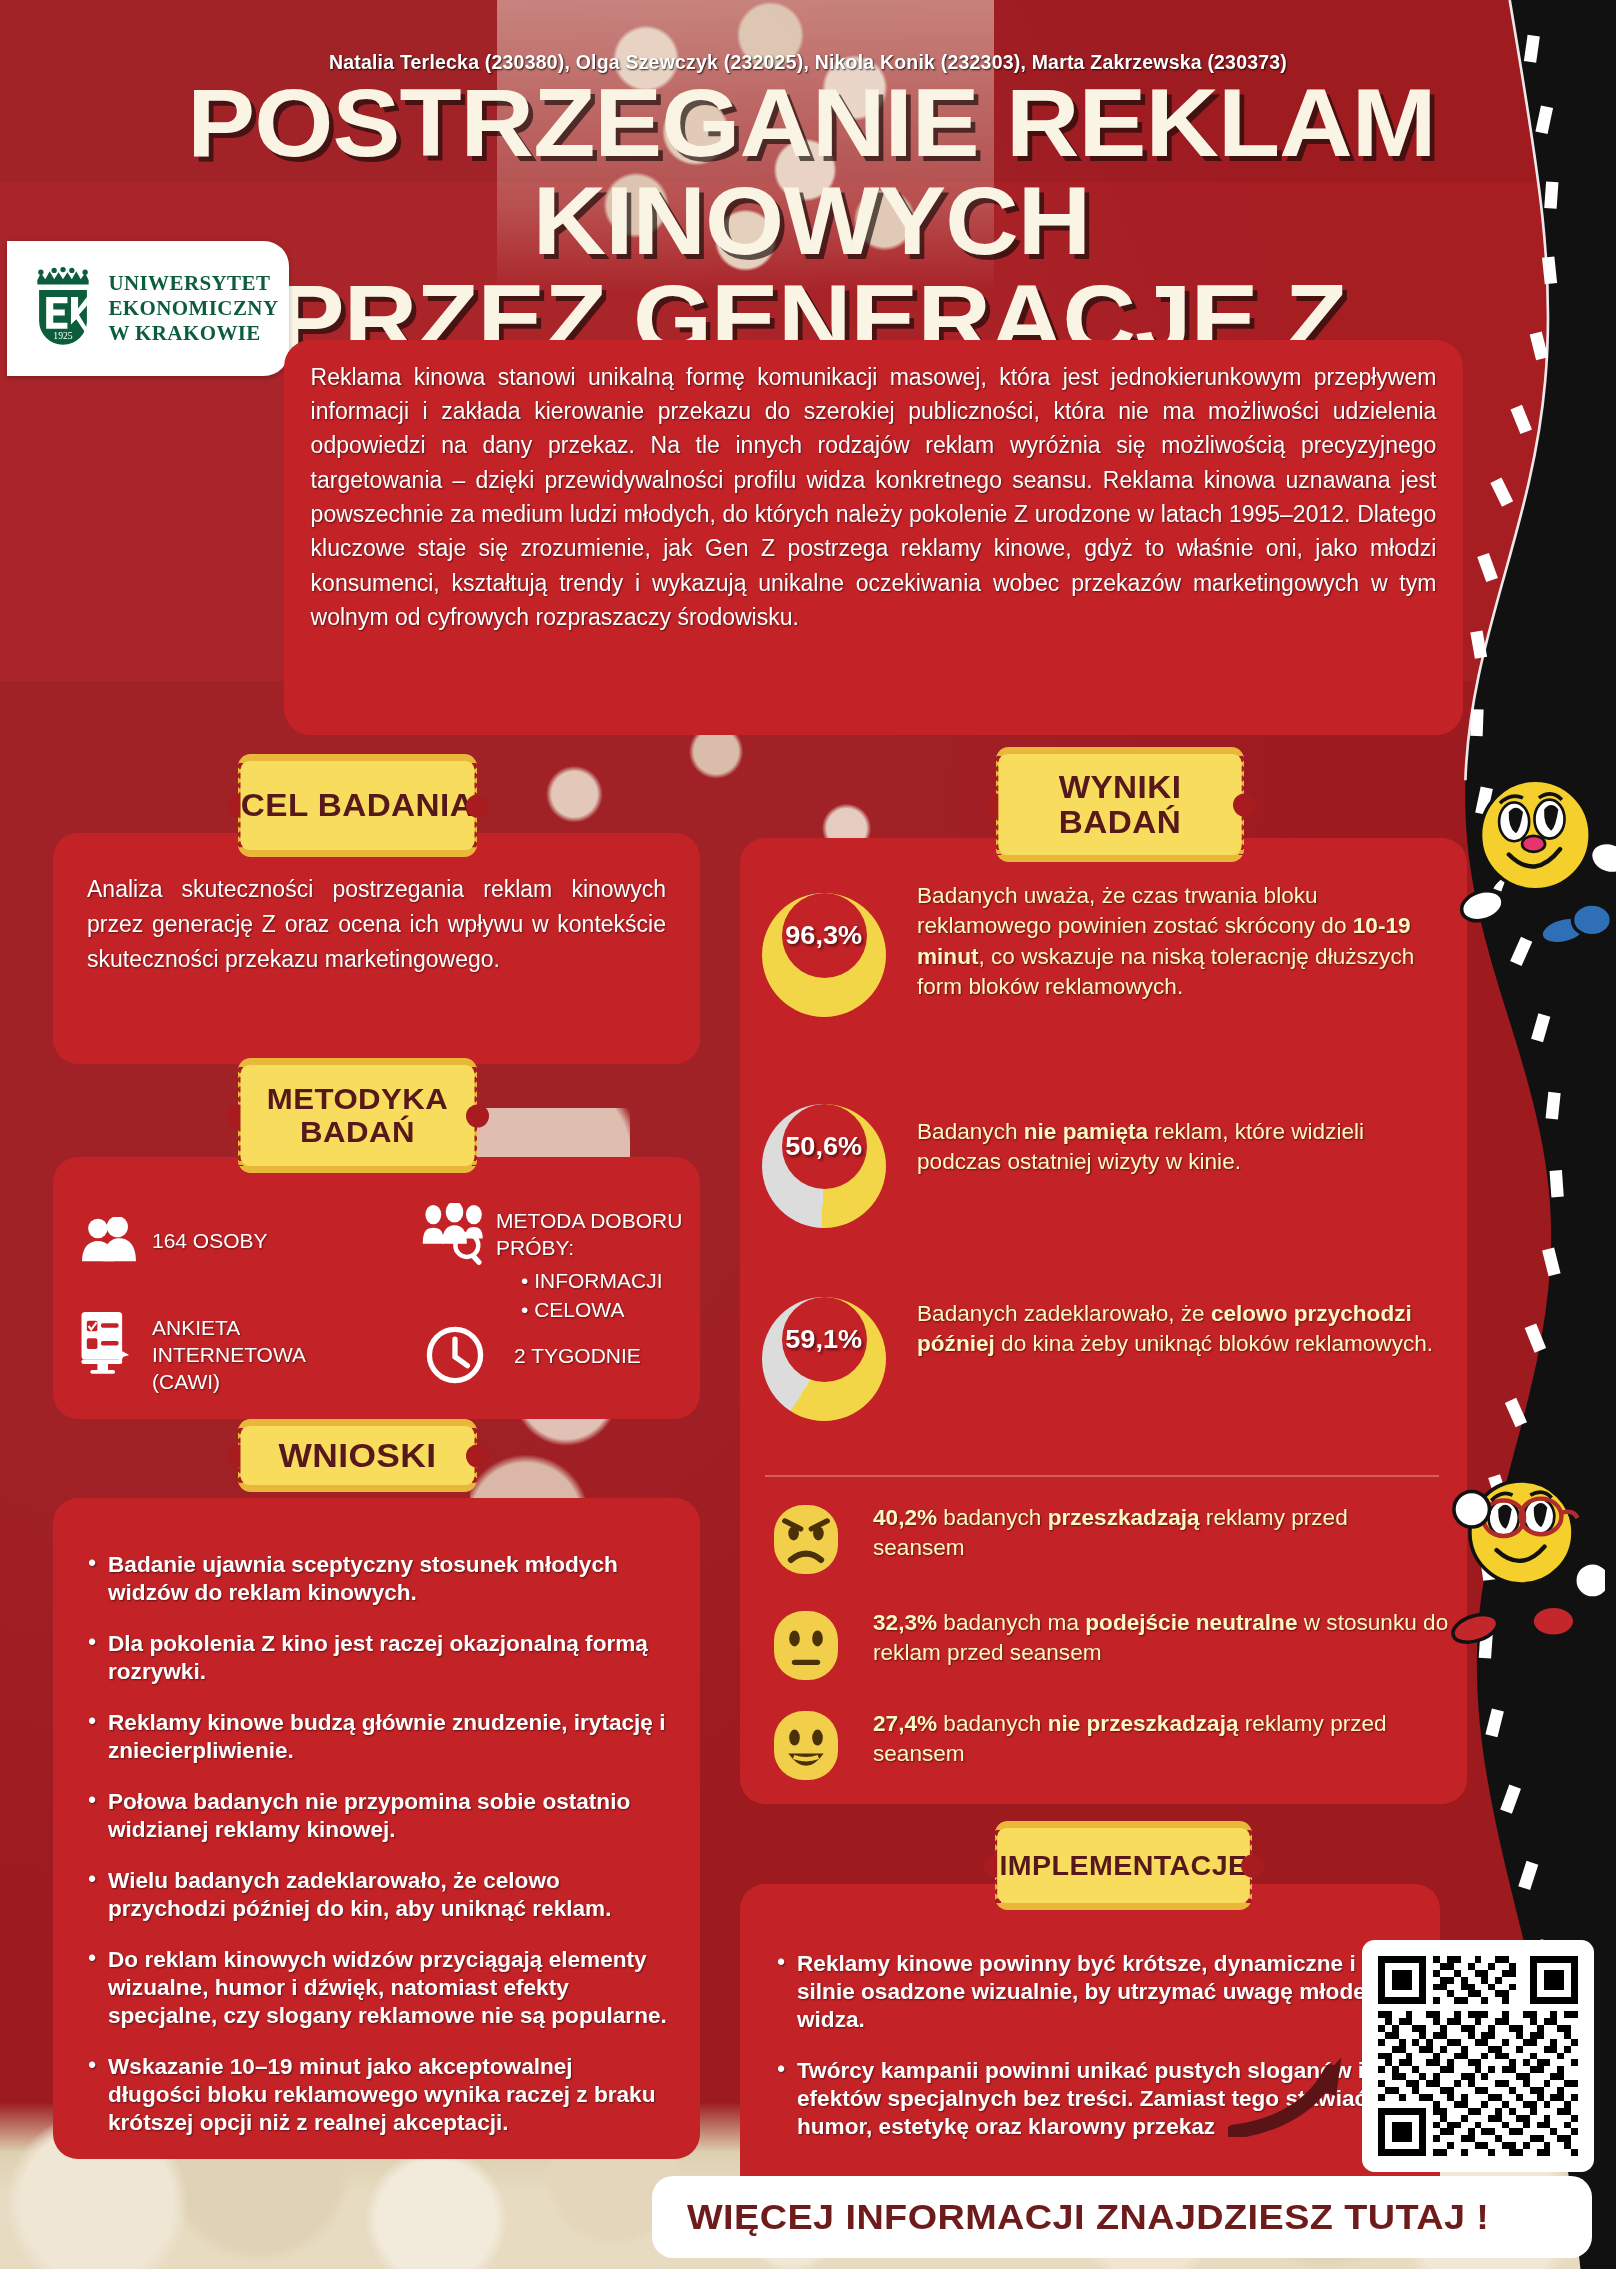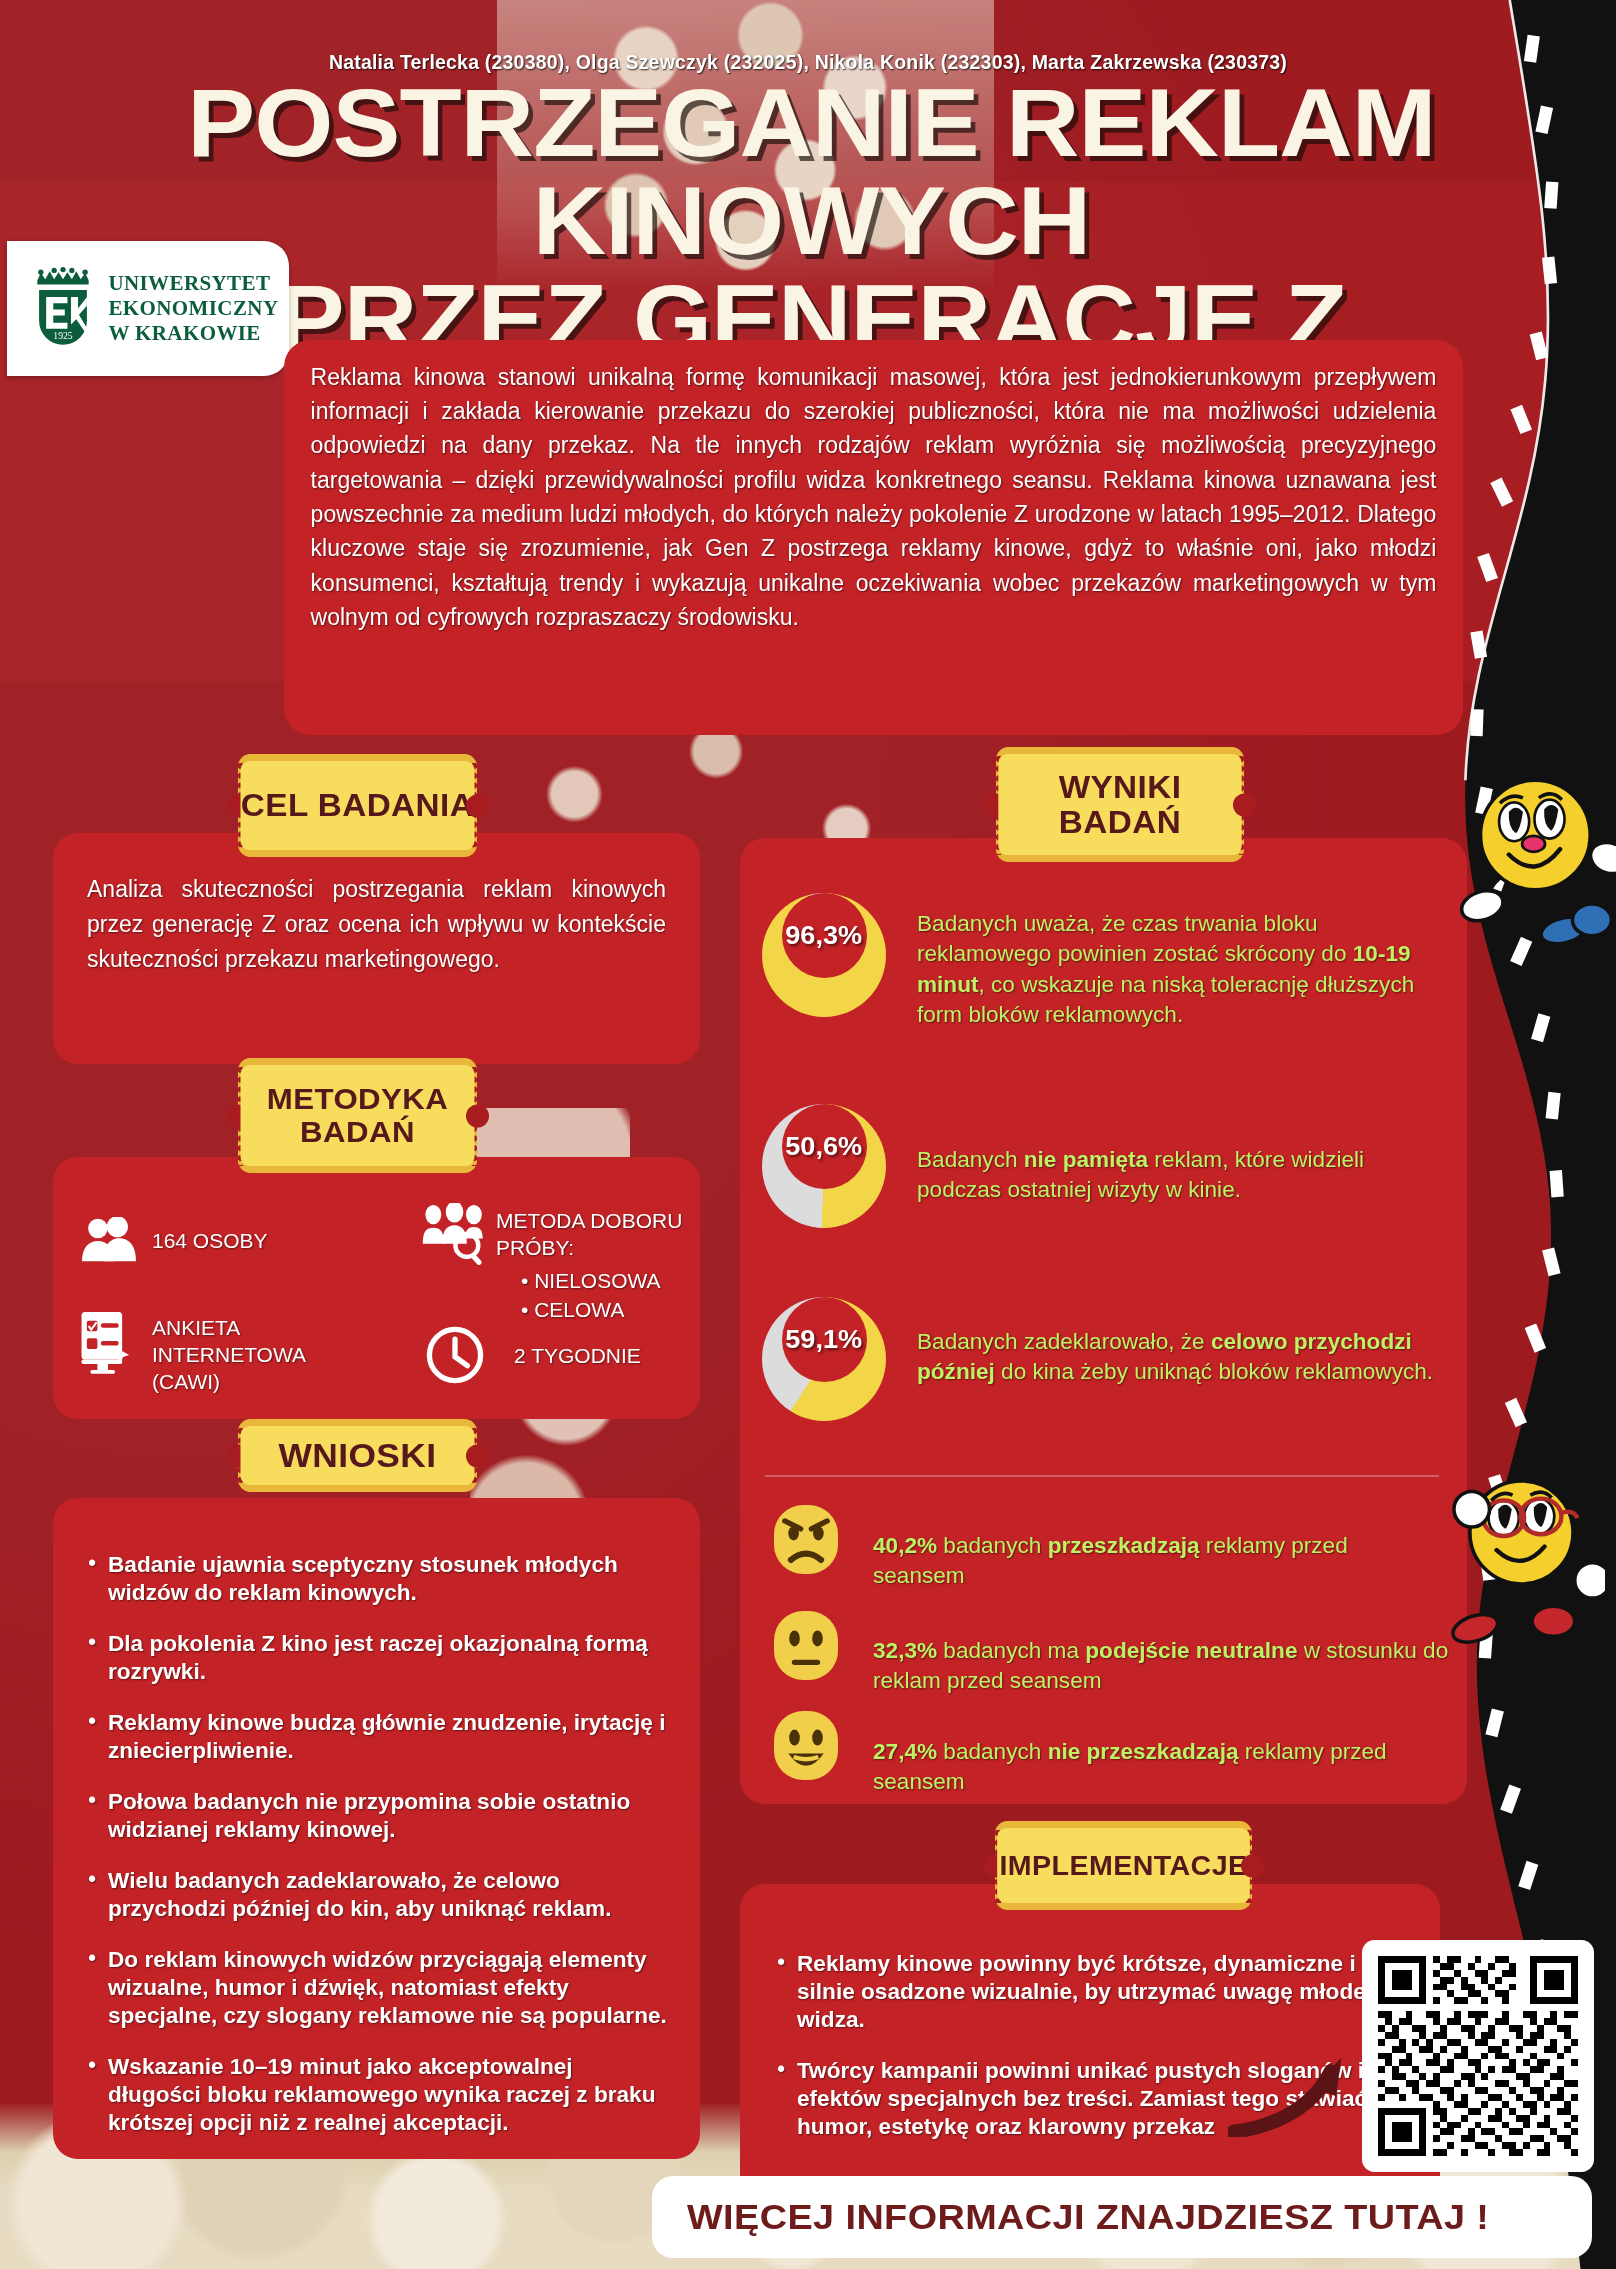--- a/index.html
+++ b/index.html
@@ -163,23 +163,22 @@
     width:85px; height:85px; border-radius:50%; background:#C32226;
     display:flex; align-items:center; justify-content:center;
   }
   .donut .pct {
     color:#fff; font-weight:bold; font-size:26.6px;
     transform:scaleX(1.02);
     text-shadow:1.8px 1.8px 2.7px rgba(0,0,0,.55);
     font-family:"Liberation Sans", sans-serif;
   }
   .stat-text {
-    position:absolute; color:#bef264; font-size:22.6px; line-height:1.34;
+    position:absolute; color:#fef9c3; font-size:22.6px; line-height:1.34;
     text-shadow:0.9px 0.9px 1.8px rgba(0,0,0,.5);
-    margin-top:28px;
   }
   .stat-text b { font-weight:bold; }
 
   
   .emoji {
     position:absolute; width:64px; height:69px; border-radius:46%/42%;
     background:#F2CF4A;
   }
 
   
@@ -333,21 +332,21 @@
         <ellipse cx="38" cy="10" rx="10" ry="12"></ellipse>
       <ellipse cx="60" cy="13" rx="9" ry="11"></ellipse>
       <path d="M2 46 C2 32 6 28 14 28 C22 28 26 32 26 46 Z"></path>
       <path d="M24 46 C24 30 30 25 38 25 C46 25 52 30 52 46 Z"></path>
       <path d="M50 40 C50 30 54 27 60 27 C66 27 70 30 70 40 Z"></path>
       <circle cx="52" cy="48" r="13" fill="none" stroke="#fff" stroke-width="5"></circle>
       <rect x="60" y="57" width="6" height="14" rx="3" transform="rotate(-42 63 64)"></rect>
     </svg>
     <div class="meth-item" style="left:443px; top:51px; width:222px;">METODA DOBORU PRÓBY:</div>
     <div class="meth-item" style="left:468px; top:111px;">
-      • <span>NIELOSOWA</span>
+      • <span>INFORMACJI</span>
     </div>
     <div class="meth-item" style="left:468px; top:140px;">
       • <span>CELOWA</span>
     </div>
 
     <svg class="meth-icon" style="left:372px; top:168px; width:60px; height:60px;" viewBox="0 0 68 68">
       <circle cx="34" cy="34" r="29" fill="none" stroke="#fff" stroke-width="6"></circle>
       <path d="M34 16 L34 36 L48 46" stroke="#fff" stroke-width="6" fill="none" stroke-linecap="round"></path>
     </svg>
     <div class="meth-item" style="left:461px; top:186px;">2 TYGODNIE</div>

